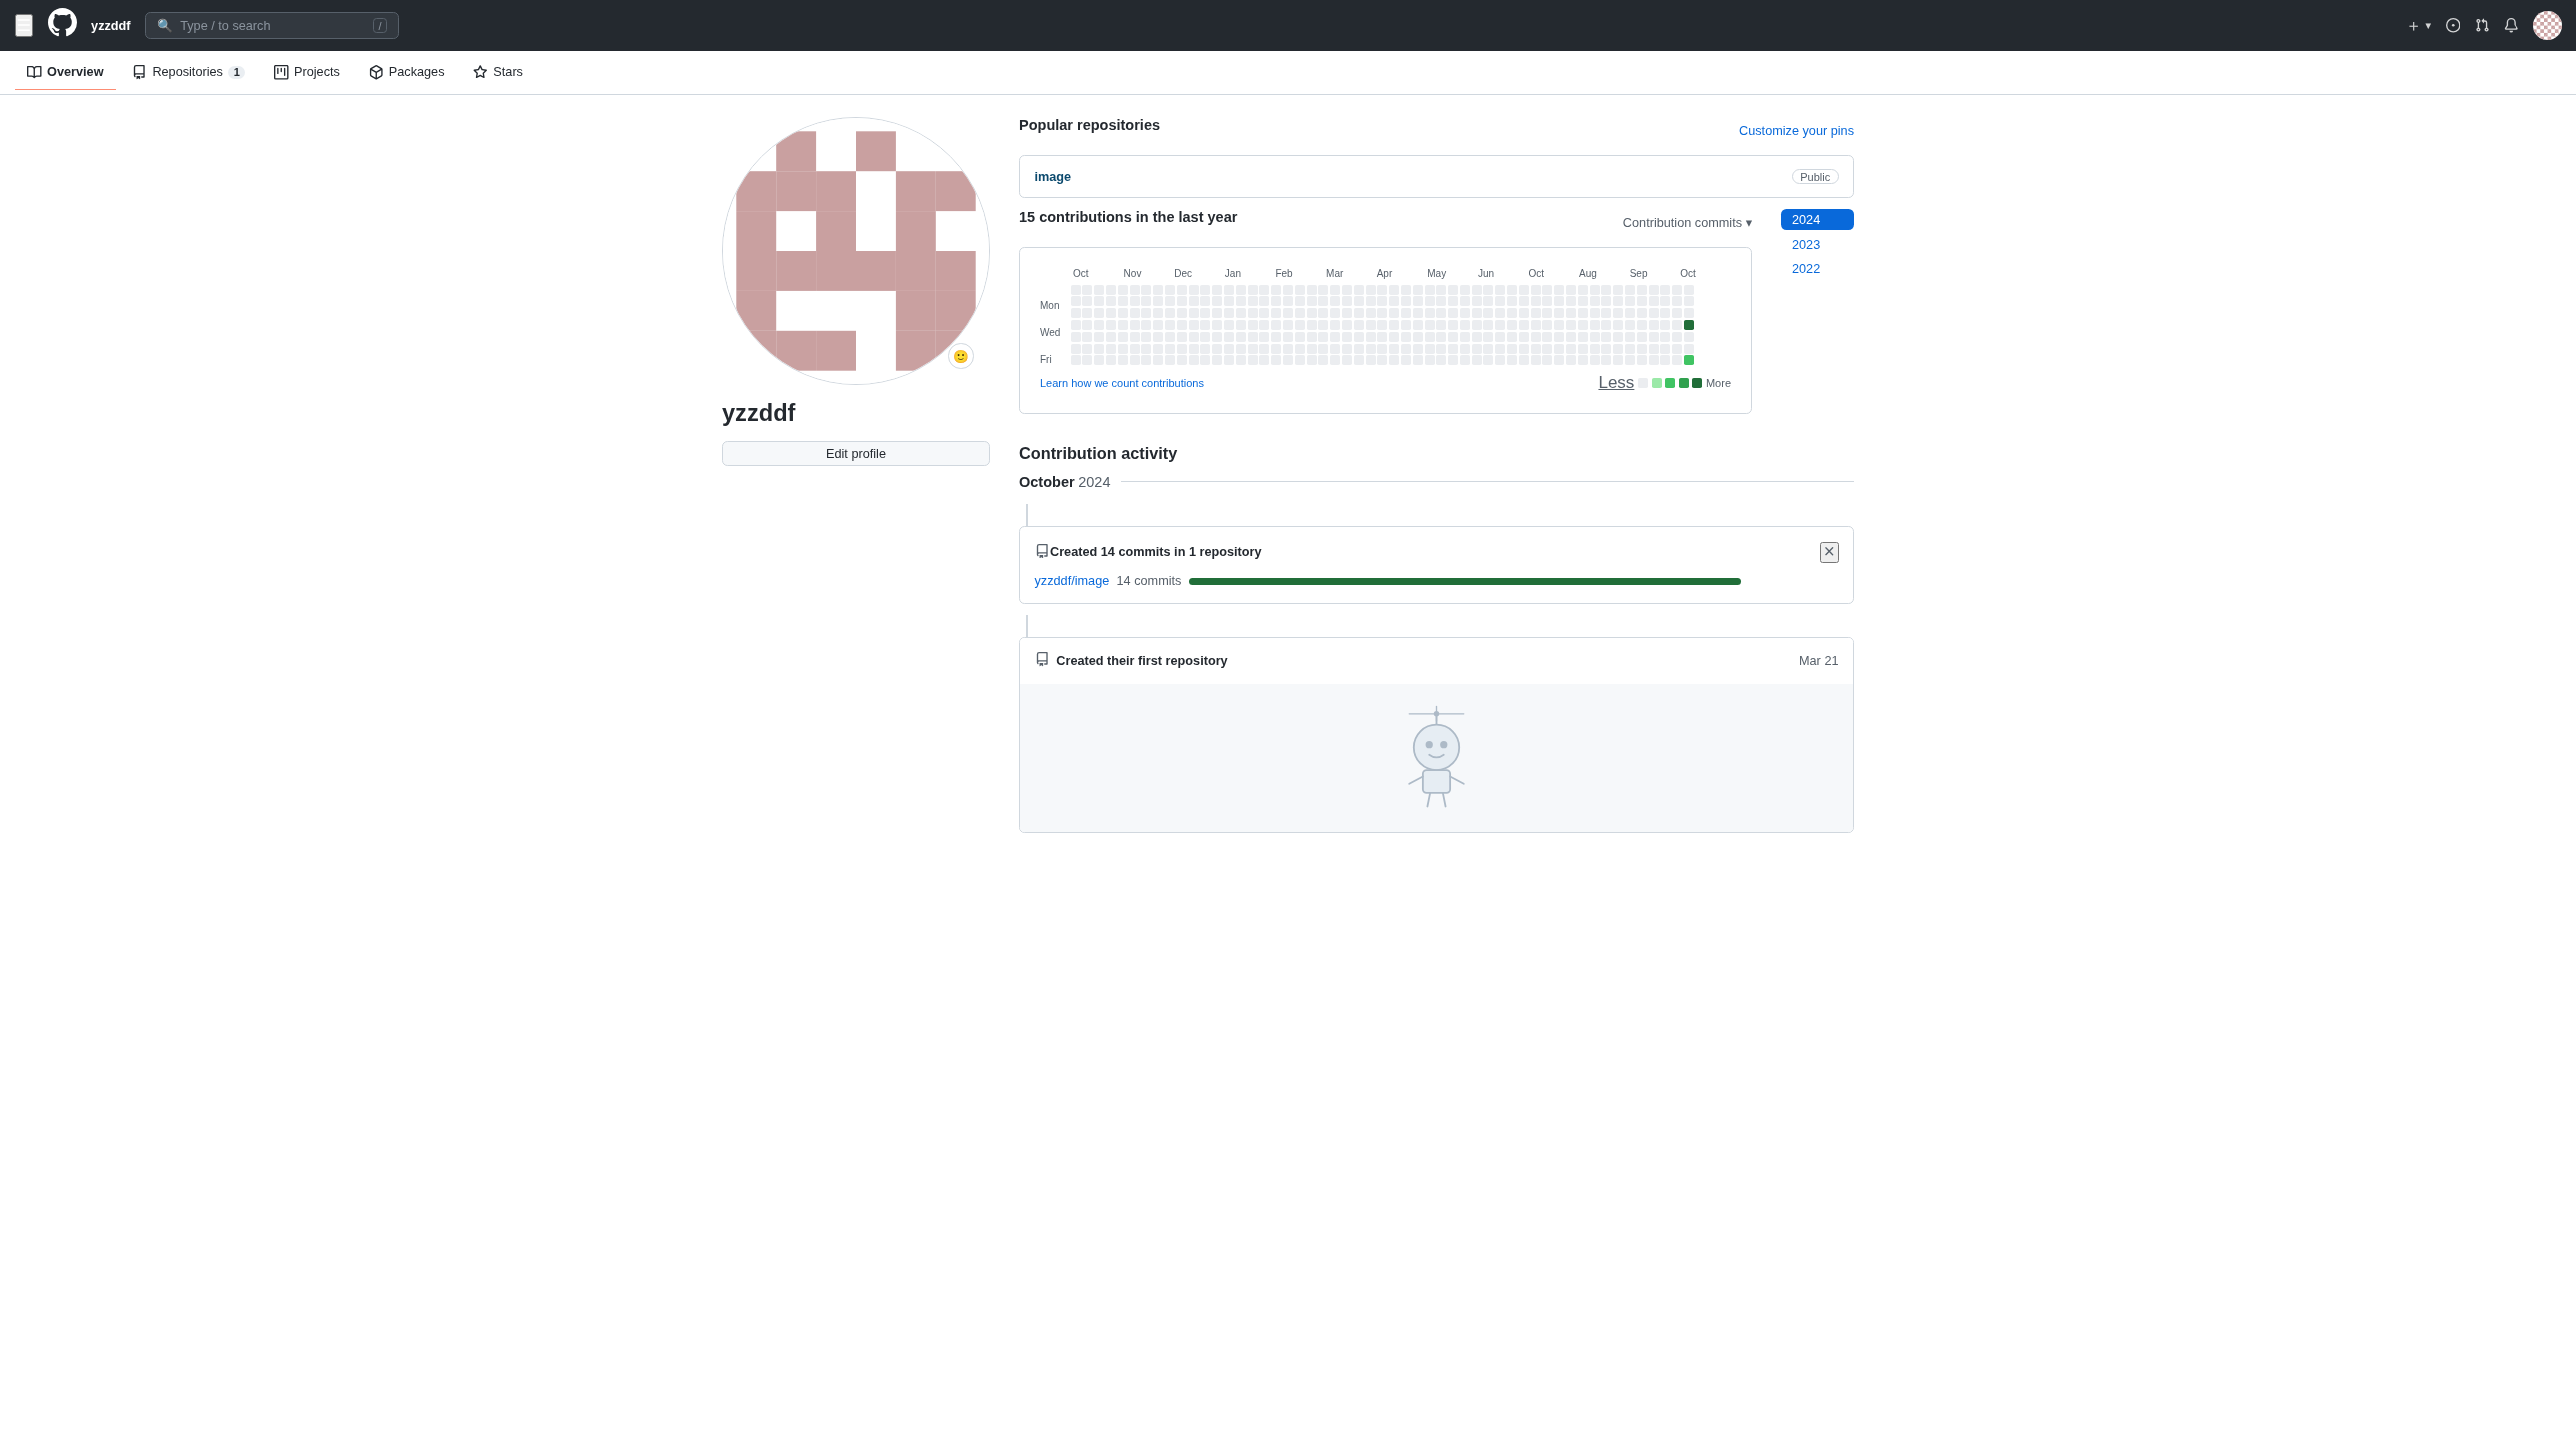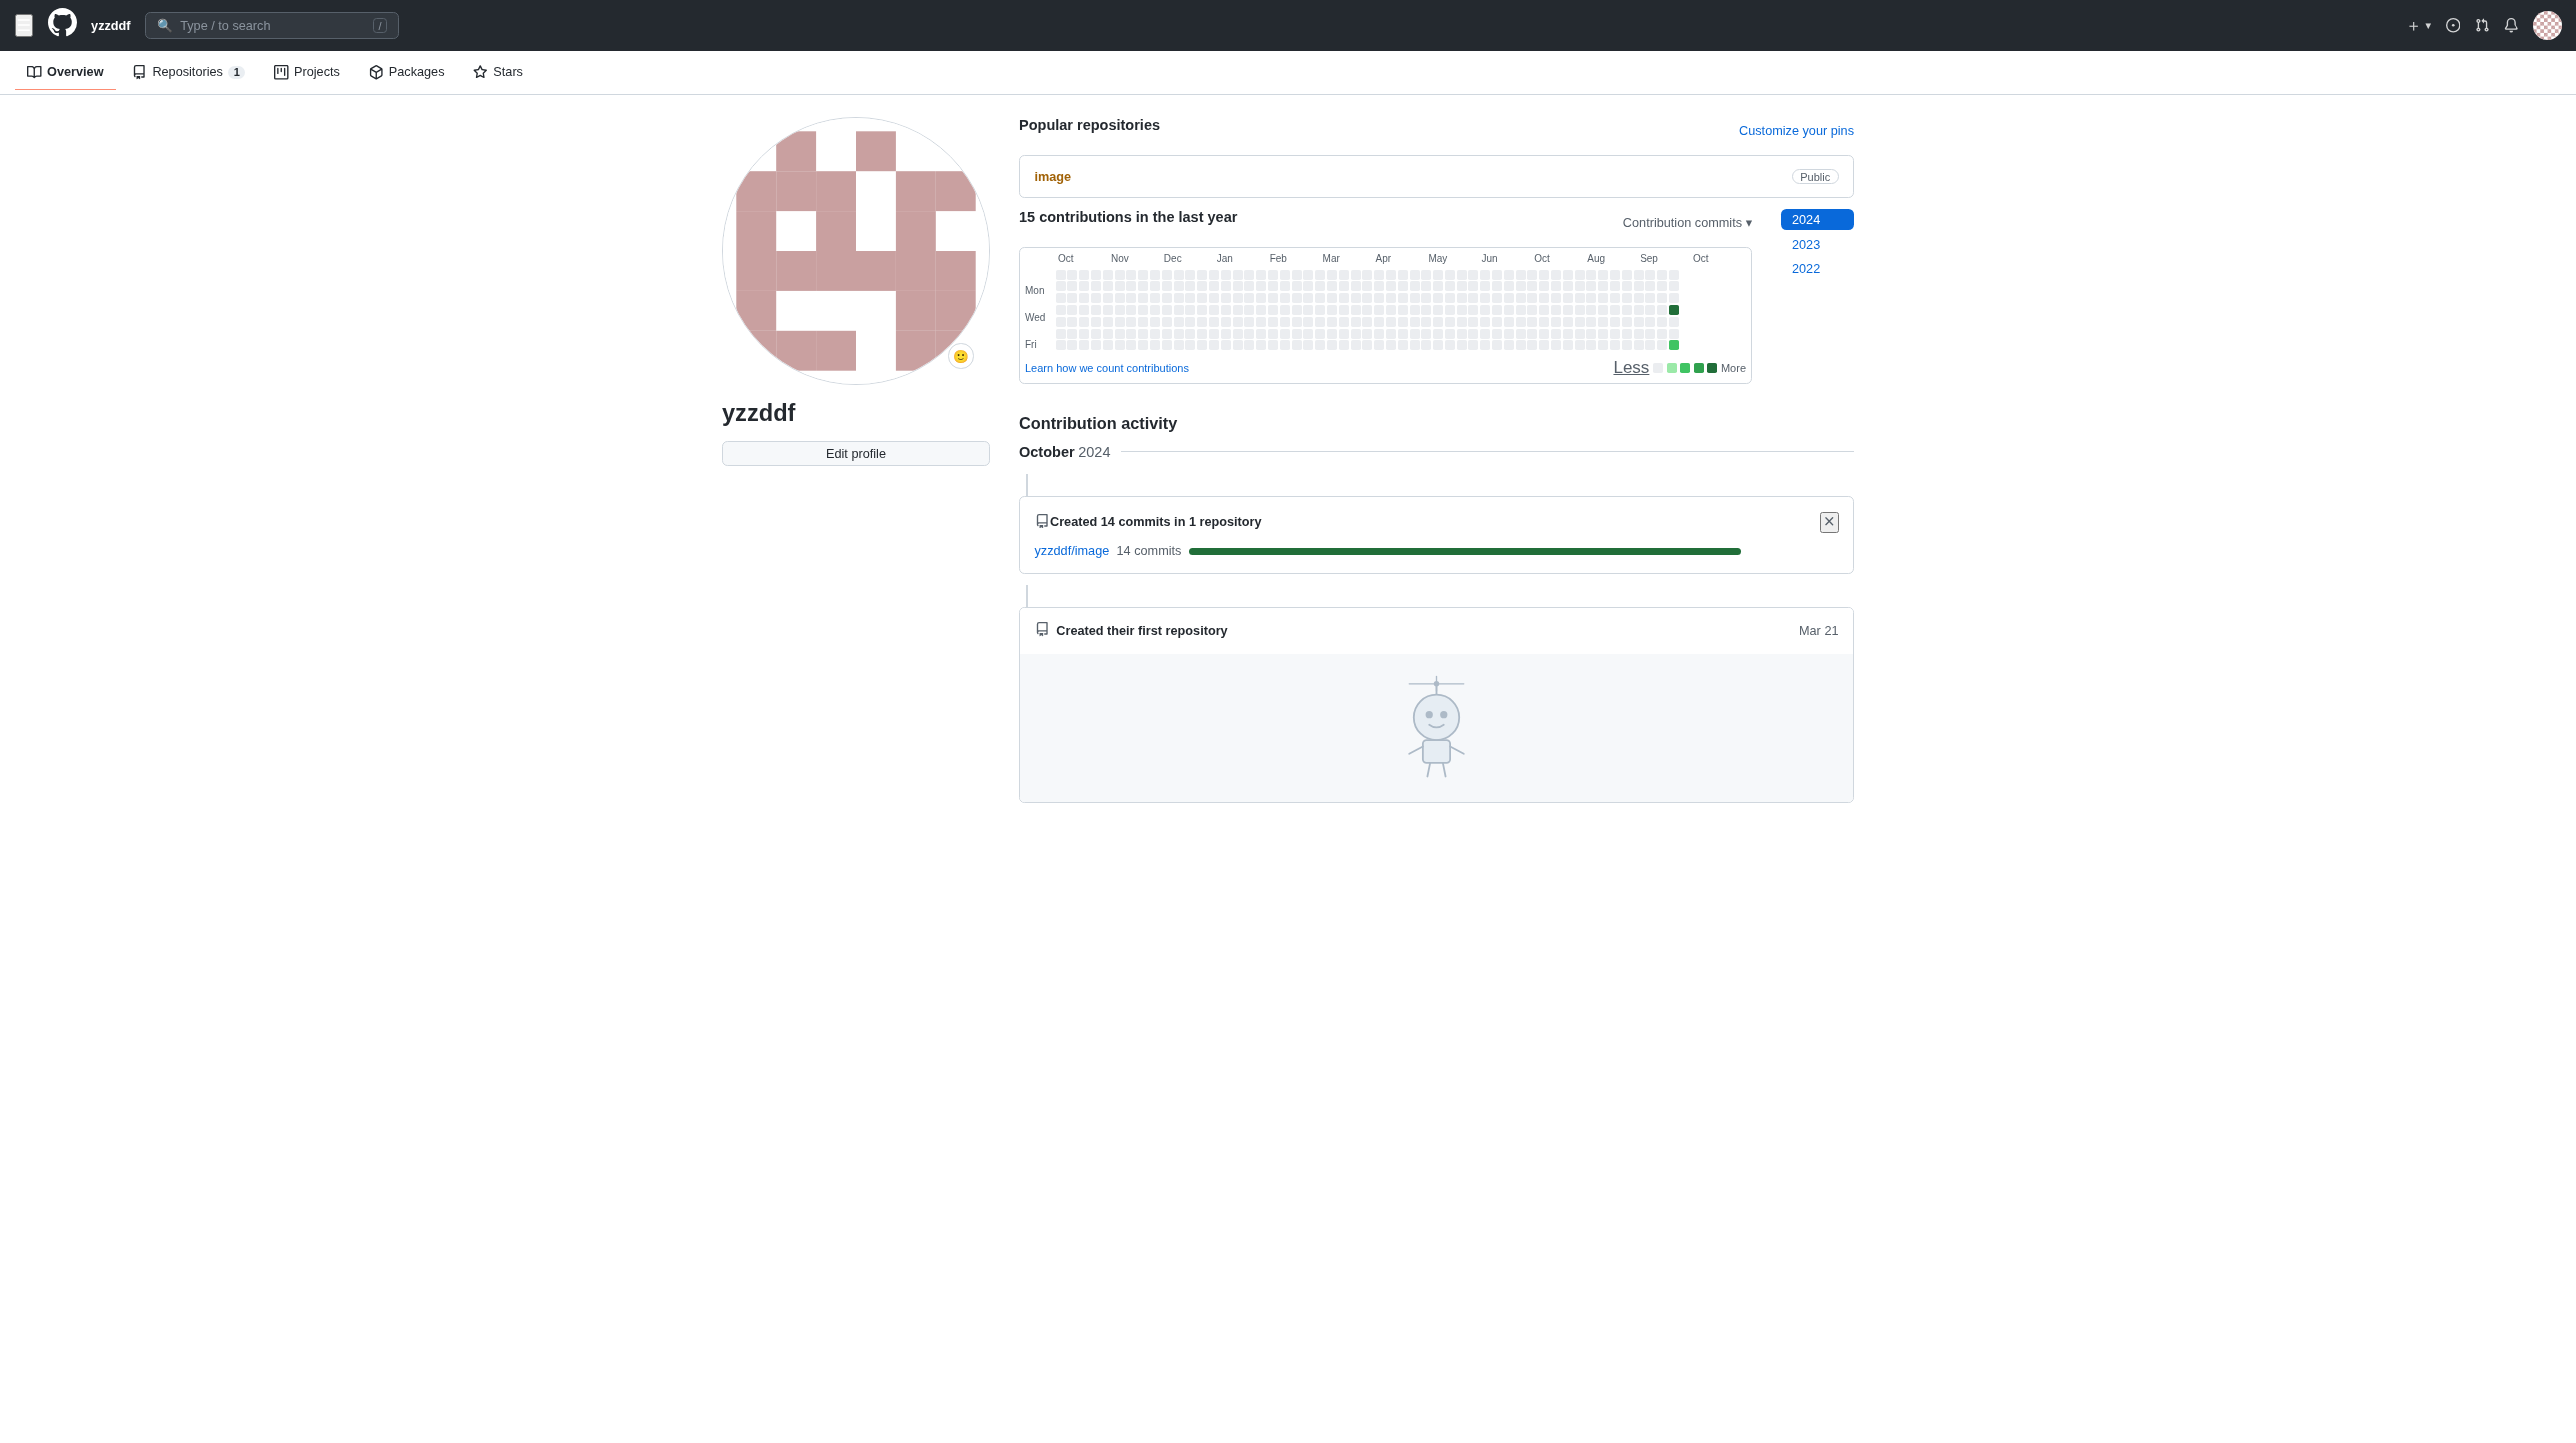--- a/index.html
+++ b/index.html
@@ -93,36 +93,36 @@
 
     
     .popular-repos-header {
       display: flex; justify-content: space-between; align-items: center; margin-bottom: 11px;
     }
     .customize-link { font-size: 12.7px; color: #0969da; text-decoration: none; }
     .repo-card {
       border: 0.9px solid #d0d7de; border-radius: 5.4px; padding: 12.7px 14.5px;
       margin-bottom: 11px; display: flex; align-items: center; justify-content: space-between;
     }
-    .repo-name { color: #a16207; font-weight: 600; font-size: 12.7px; text-decoration: none; }
+    .repo-name { color: #0c4a6e; font-weight: 600; font-size: 12.7px; text-decoration: none; }
     .repo-badge {
       border: 0.9px solid #d0d7de; border-radius: 18px; padding: 0.9px 7.3px;
       font-size: 11px; color: #57606a;
     }
 
     
     .contributions-header {
       display: flex; justify-content: space-between; align-items: center; margin-bottom: 11px;
     }
     .contribution-settings-btn {
       display: flex; align-items: center; gap: 3.6px; font-size: 12.7px; color: #57606a;
       cursor: pointer; background: none; border: none;
     }
     .contribution-graph {
-      border: 0.9px solid #d0d7de; border-radius: 5.4px; padding: 5px;
+      border: 0.9px solid #d0d7de; border-radius: 5.4px; padding: 20px;
       margin-bottom: 7.3px; overflow-x: auto;
     }
     .graph-week { display: flex; flex-direction: column; gap: 1.8px; }
     .graph-footer { display: flex; align-items: center; justify-content: space-between; margin-top: 7.3px; font-size: 11px; color: #57606a; }
     .graph-legend { display: flex; align-items: center; gap: 3.6px; }
     .legend-cell { width: 10px; height: 10px; border-radius: 1.8px; }
 
     
     .year-buttons { display: flex; flex-direction: column; gap: 3.6px; margin-left: 14.5px; min-width: 73px; }
     .year-btn {

